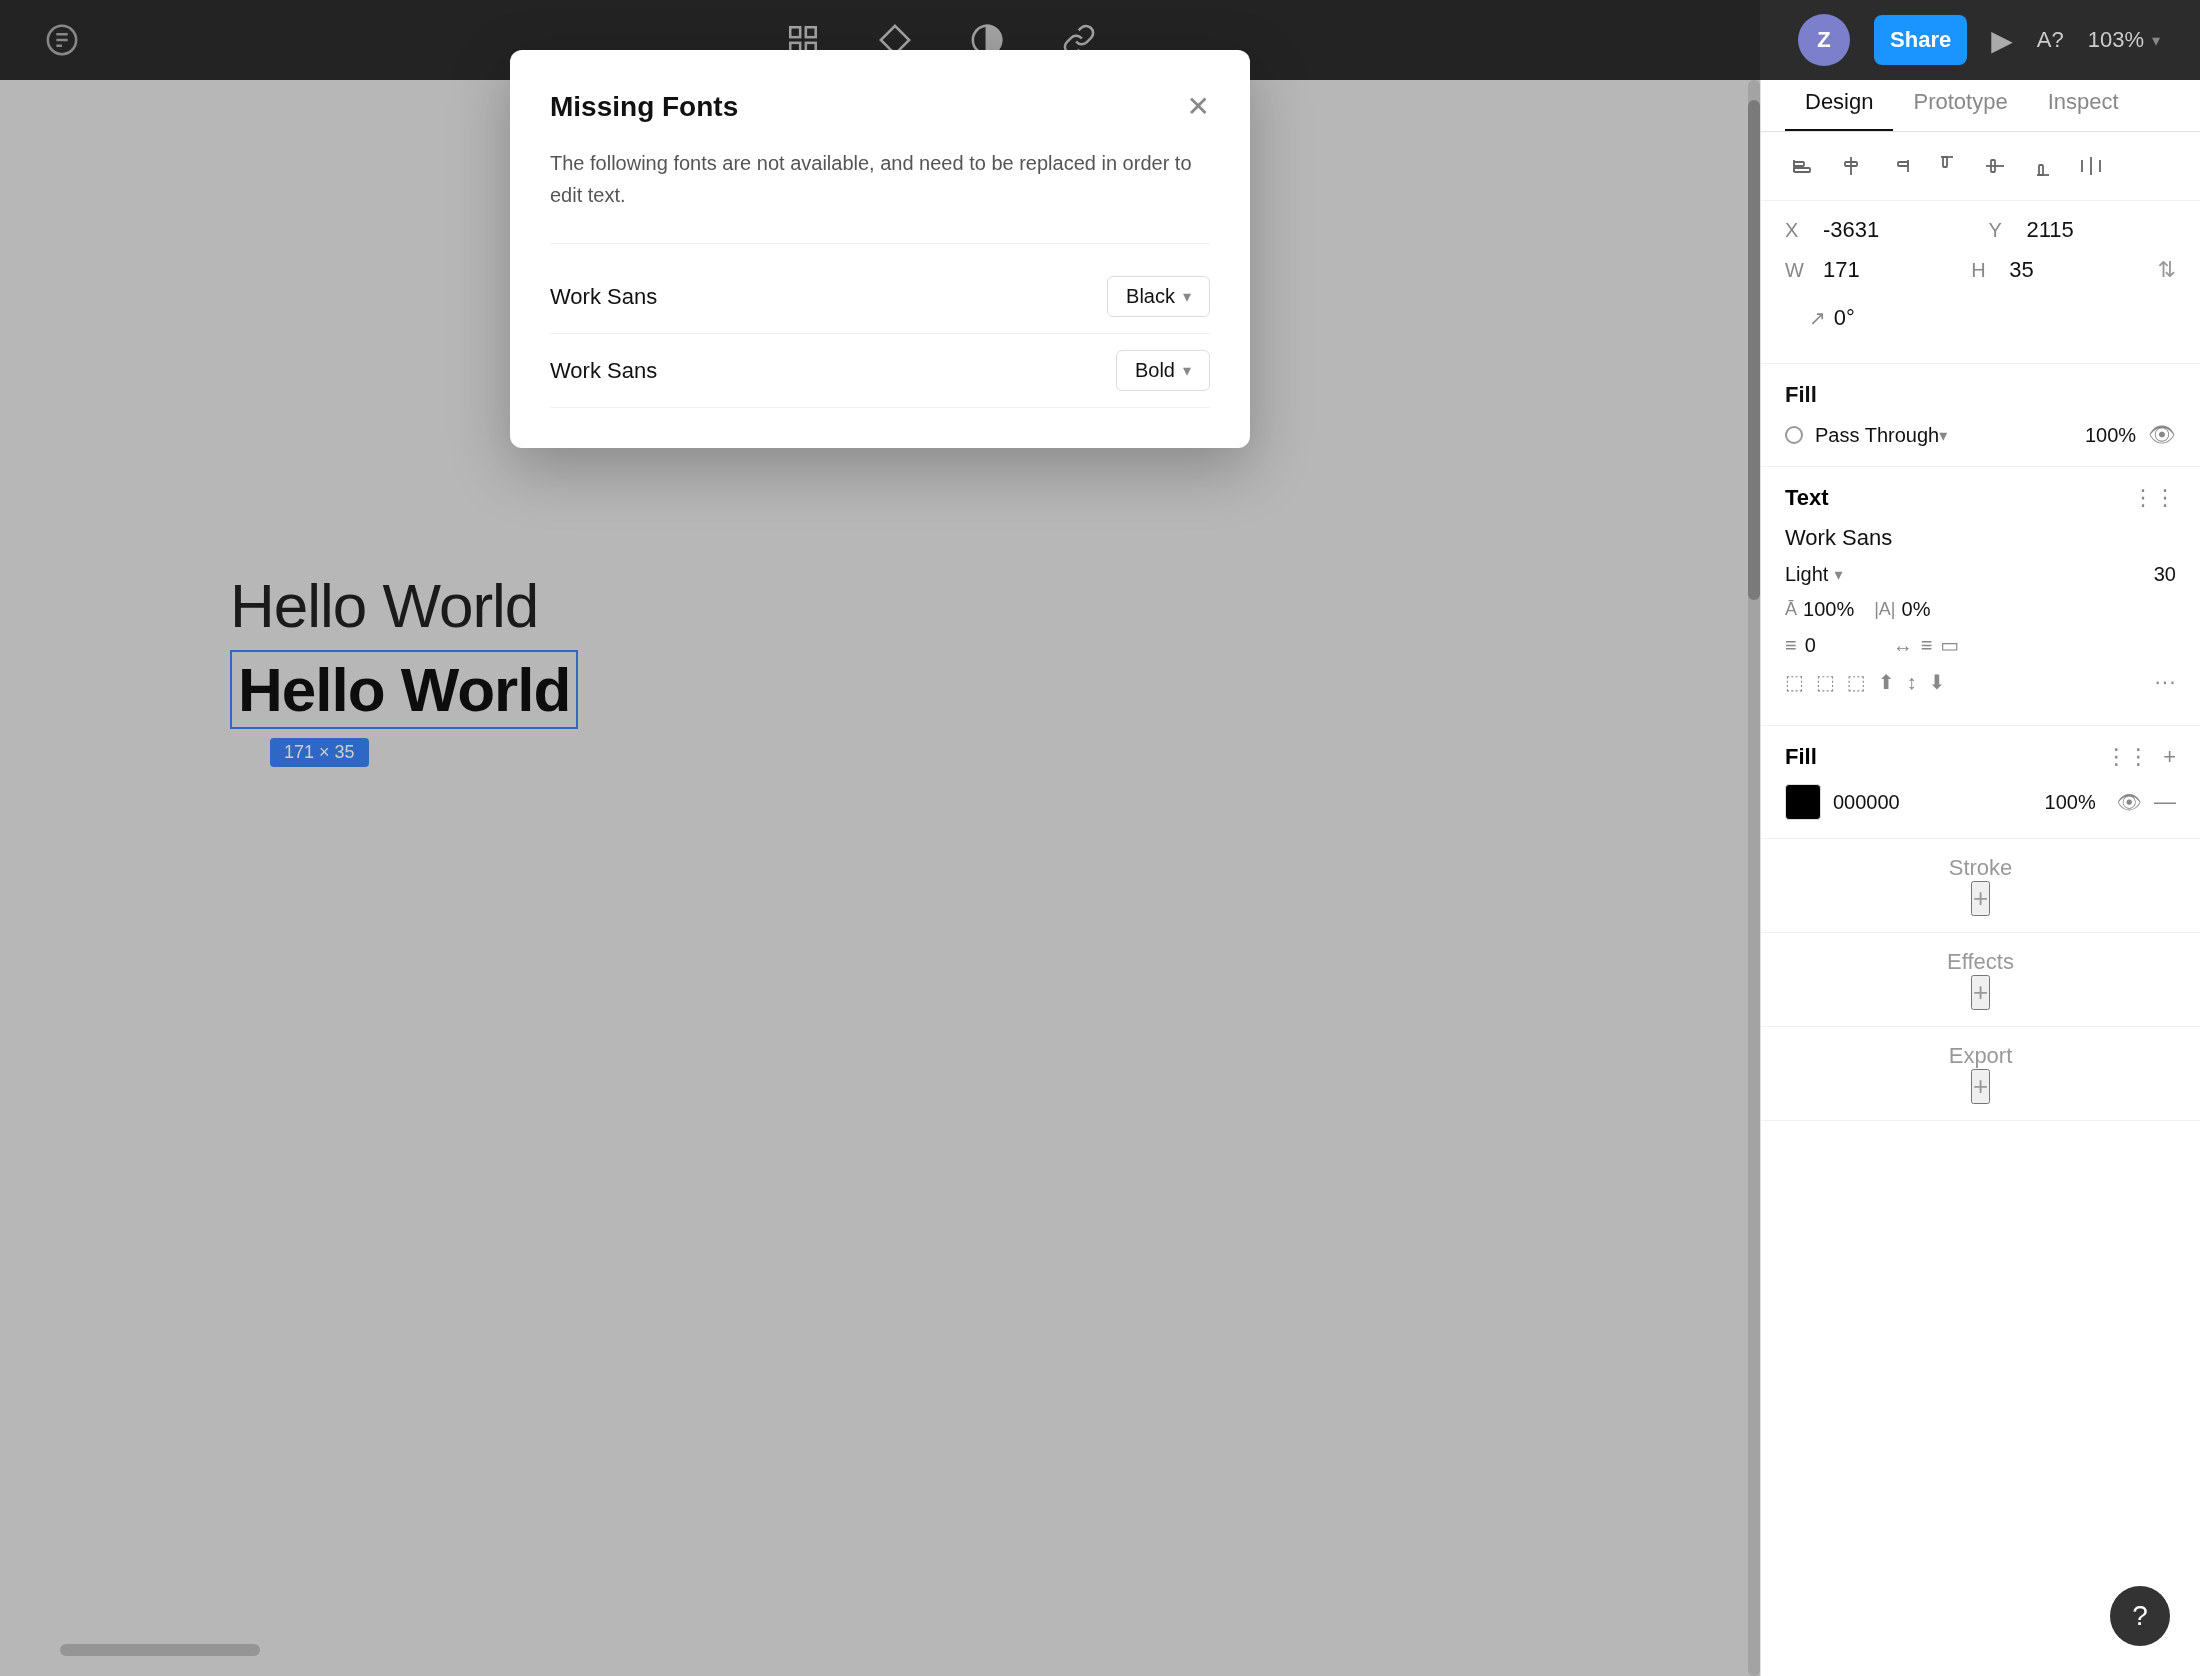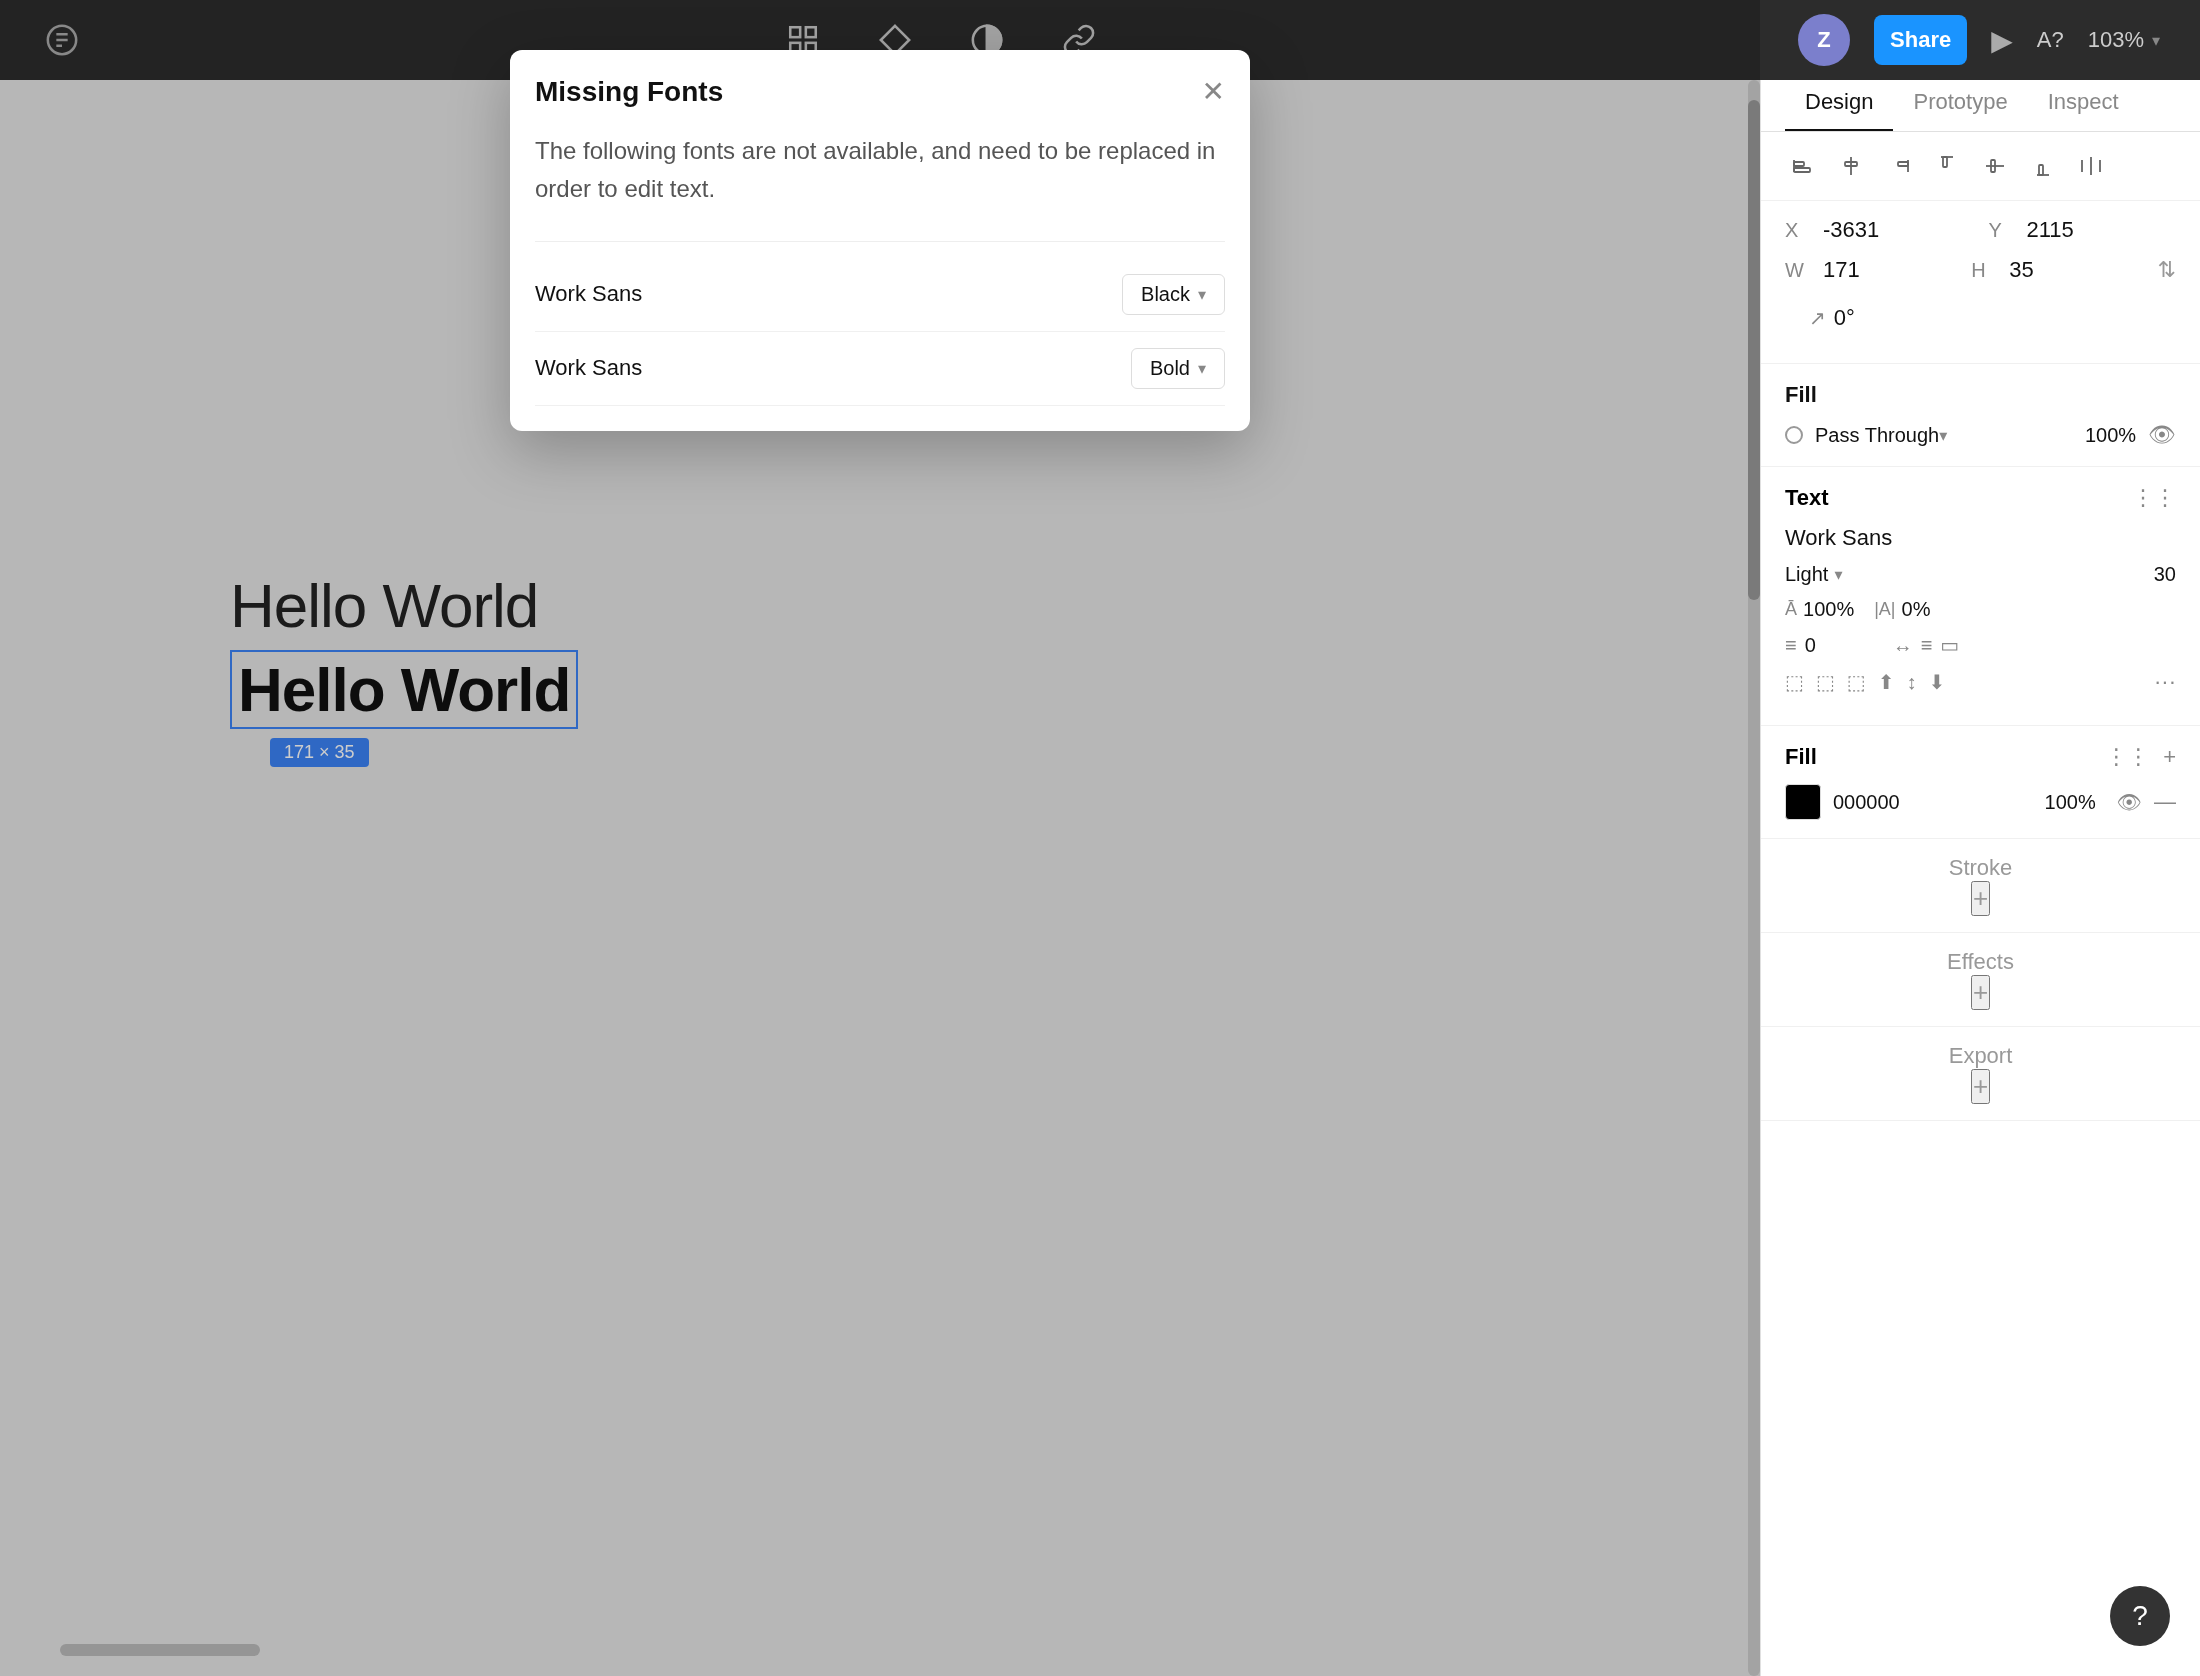--- a/index.html
+++ b/index.html
@@ -148,26 +148,26 @@
     }
 
     
     .modal-overlay {
       position: absolute; top: 0; left: 0; right: 440px; bottom: 0;
       background: rgba(0,0,0,0.2); z-index: 300; display: flex; align-items: flex-start; justify-content: center;
       padding-top: 50px;
     }
     .modal {
       background: #fff; border-radius: 12px; width: 740px;
-      box-shadow: 0 20px 60px rgba(0,0,0,0.25); padding: 25px;
+      box-shadow: 0 20px 60px rgba(0,0,0,0.25); padding: 40px;
     }
     .modal-header { display: flex; align-items: center; justify-content: space-between; margin-bottom: 24px; }
     .modal-title { font-size: 28px; font-weight: 600; color: #111; }
     .modal-close { background: none; border: none; font-size: 28px; color: #888; cursor: pointer; }
-    .modal-desc { font-size: 24px; color: #555; line-height: 1.6; margin-bottom: 32px; }
+    .modal-desc { font-size: 20px; color: #555; line-height: 1.6; margin-bottom: 32px; }
     .modal-columns { display: flex; gap: 20px; margin-bottom: 12px; }
     .modal-col-label { font-size: 20px; color: #999; flex: 1; }
     .modal-col-label2 { font-size: 20px; color: #999; flex: 1; }
     .modal-divider { border: none; border-top: 1px solid #eee; margin-bottom: 16px; }
     .modal-font-row { display: flex; align-items: center; gap: 20px; padding: 16px 0; border-bottom: 1px solid #f0f0f0; }
     .modal-font-name { font-size: 22px; color: #111; flex: 1; }
     .modal-style-btn { font-size: 20px; color: #111; background: none; border: 1px solid #ddd; border-radius: 6px; padding: 8px 18px; cursor: pointer; display: flex; align-items: center; gap: 8px; }
     .modal-actions { display: flex; align-items: center; justify-content: flex-end; gap: 20px; margin-top: 32px; }
     .modal-cancel-btn { background: none; border: 1px solid #ccc; border-radius: 8px; padding: 14px 36px; font-size: 22px; color: #333; cursor: pointer; }
     .modal-replace-btn { background: #bbb; border: none; border-radius: 8px; padding: 14px 36px; font-size: 22px; color: #fff; cursor: pointer; font-weight: 500; }

